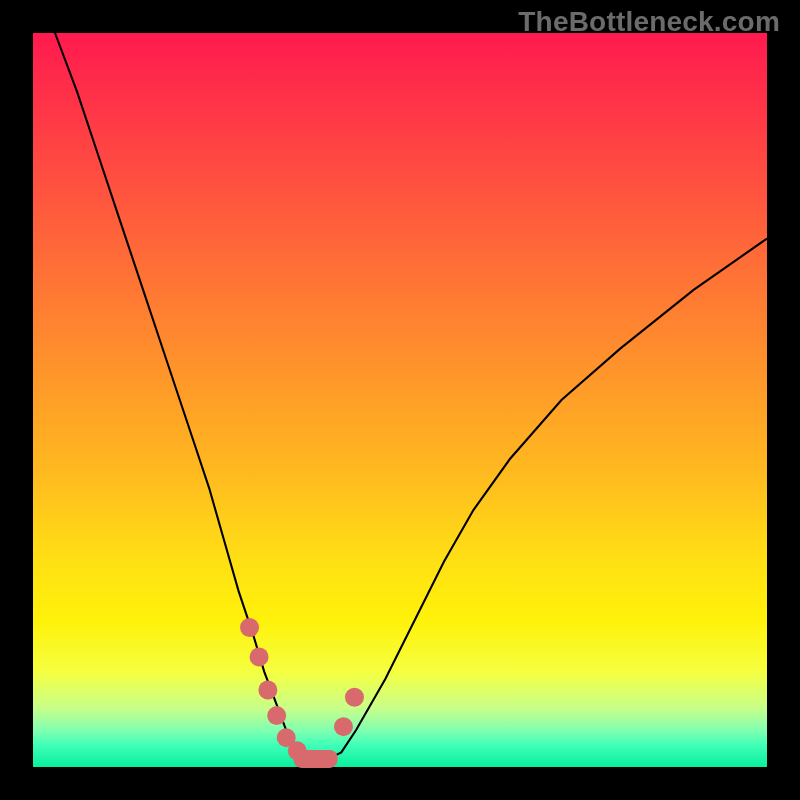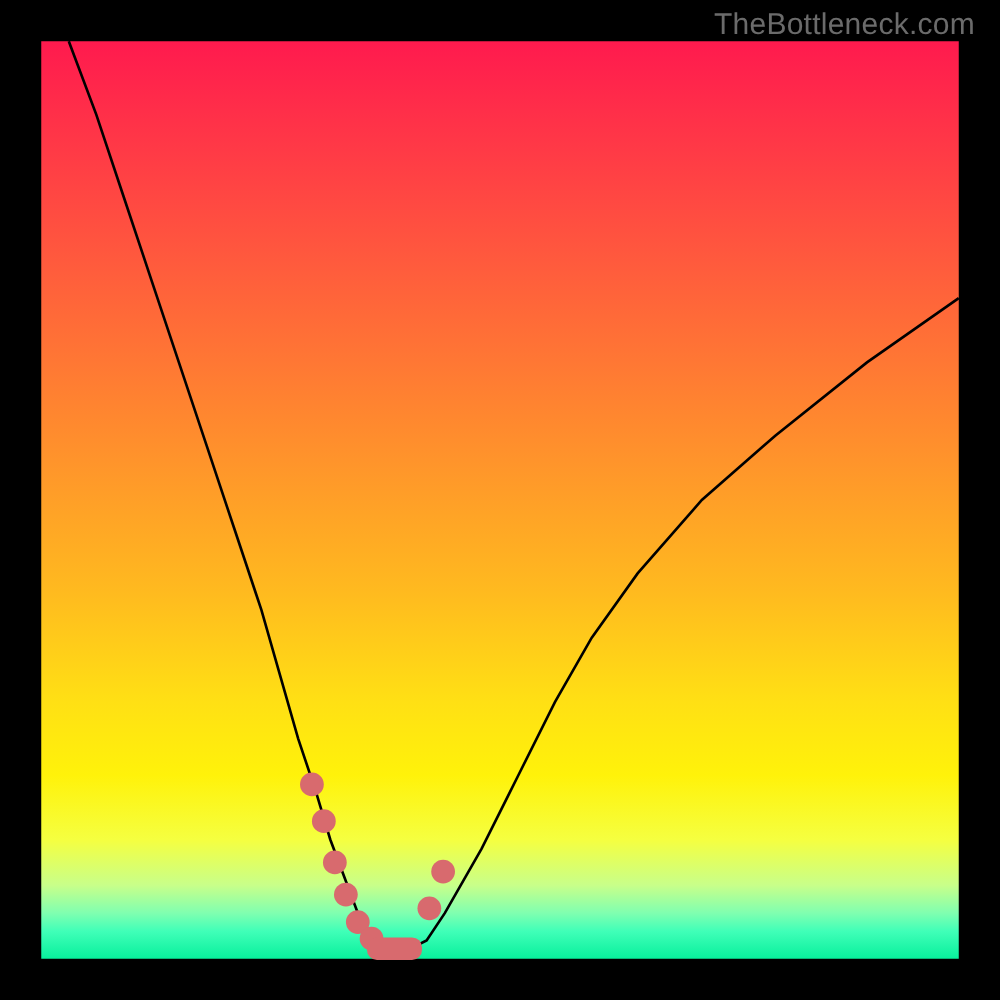--- a/index.html
+++ b/index.html
@@ -30,22 +30,22 @@
       #80ffb0 95%,
       #40ffb8 97%,
       #08f09c 100%
     );
   }
   .watermark {
     position: absolute;
     top: 6px;
     right: 20px;
     font-family: Arial, Helvetica, sans-serif;
-    font-size: 24px;
-    font-weight: 400;
+    font-size: 28px;
+    font-weight: 700;
     color: #6b6b6b;
     letter-spacing: 0.2px;
     z-index: 5;
   }
   svg.plot {
     position: absolute;
     left: 33px;
     top: 33px;
     width: 734px;
     height: 734px;

